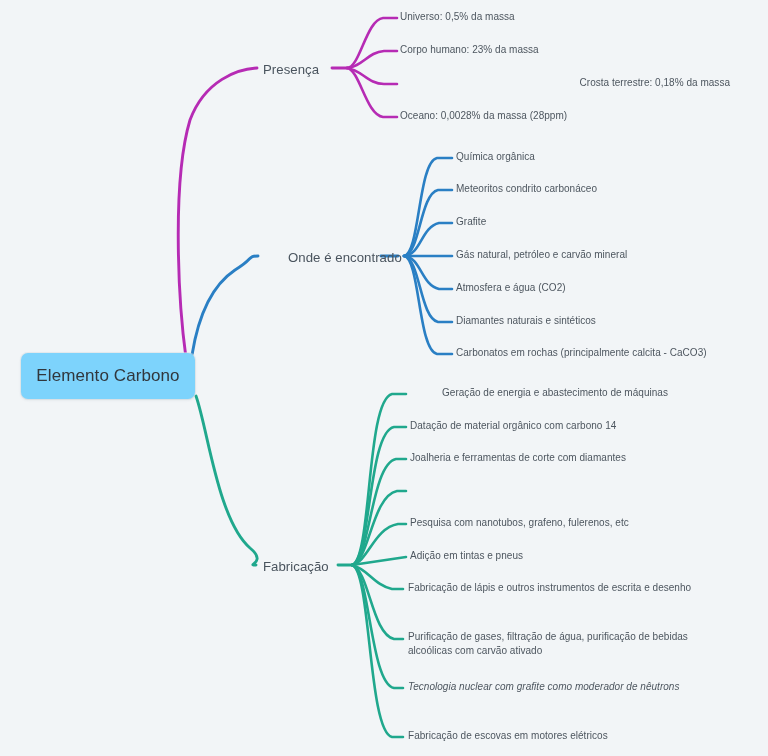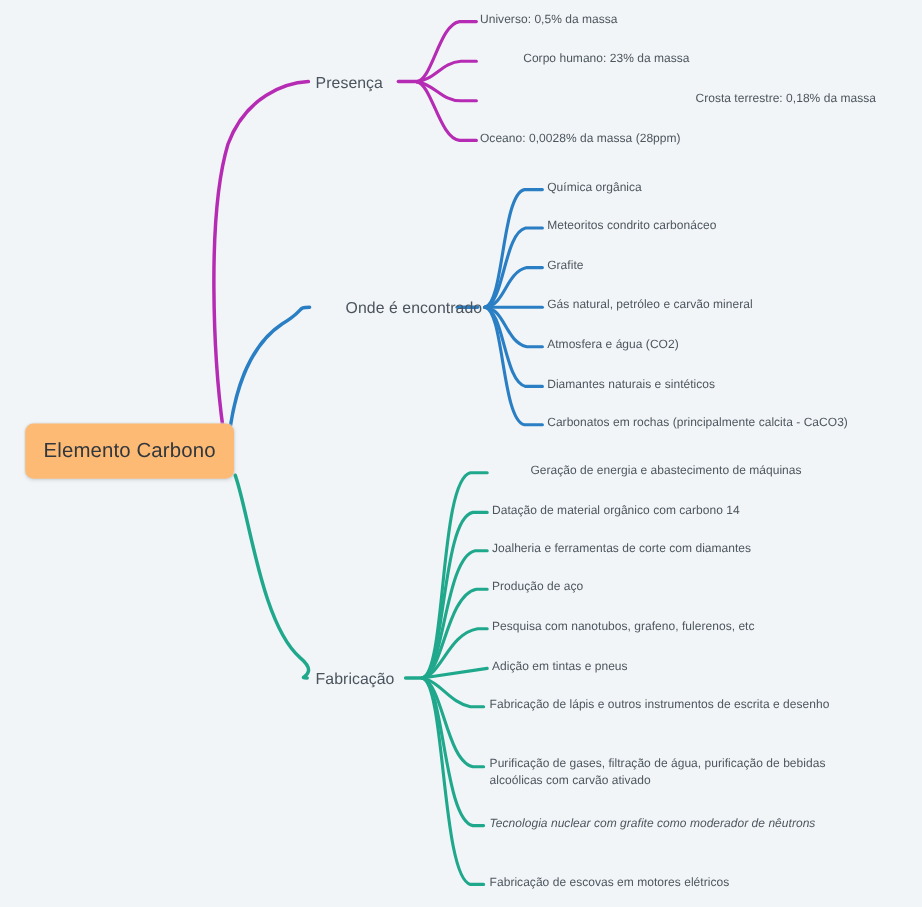--- a/index.html
+++ b/index.html
@@ -25,21 +25,21 @@
     left: 0;
     width: 768px;
     height: 756px;
     pointer-events: none;
   }
   .node {
     position: absolute;
     white-space: nowrap;
   }
   .root-node {
-    background: #fdba74;
+    background: #7dd3fc;
     border-radius: 7px;
     box-shadow: 0 1px 3px rgba(40,60,80,0.10), 0 0 0 1px rgba(220,228,234,0.55);
     display: flex;
     align-items: center;
     justify-content: center;
     left: 21px;
     top: 353px;
     width: 174px;
     height: 46px;
   }
@@ -114,21 +114,21 @@
     <span class="label">Elemento Carbono</span>
   </div>
 
   <div class="node branch-node" style="left:263px; top:60px;">
     <span class="label">Presença</span>
   </div>
 
   <div class="leaf-node leaf-w-wide" style="left:400px; top:10px;">
     <span class="label">Universo: 0,5% da massa</span>
   </div>
-  <div class="leaf-node leaf-w-wide" style="left:400px; top:43px;margin-left:36px;">
+  <div class="leaf-node leaf-w-wide" style="left:400px; top:43px;">
     <span class="label">Corpo humano: 23% da massa</span>
   </div>
   <div class="leaf-node leaf-w-wide" style="left:400px; top:76px;text-align:right;">
     <span class="label">Crosta terrestre: 0,18% da massa</span>
   </div>
   <div class="leaf-node leaf-w-wide" style="left:400px; top:109px;">
     <span class="label">Oceano: 0,0028% da massa (28ppm)</span>
   </div>
 
   <div class="node branch-node" style="left:263px; top:248px;margin-left:25px;">
@@ -163,23 +163,20 @@
 
   <div class="leaf-node leaf-w-wide" style="left:410px; top:386px;margin-left:32px;">
     <span class="label">Geração de energia e abastecimento de máquinas</span>
   </div>
   <div class="leaf-node leaf-w-wide" style="left:410px; top:419px;">
     <span class="label">Datação de material orgânico com carbono 14</span>
   </div>
   <div class="leaf-node leaf-w-wide" style="left:410px; top:451px;">
     <span class="label">Joalheria e ferramentas de corte com diamantes</span>
   </div>
-  <div class="leaf-node leaf-w-wide" style="left:410px; top:483px;">
-    <span class="label">Produção de aço</span>
-  </div>
   <div class="leaf-node leaf-w-wide" style="left:410px; top:516px;">
     <span class="label">Pesquisa com nanotubos, grafeno, fulerenos, etc</span>
   </div>
   <div class="leaf-node" style="left:408px; top:581px; width:302px;">
     <span class="label">Fabricação de lápis e outros instrumentos de escrita e desenho</span>
   </div>
   <div class="leaf-node leaf-w-wide" style="left:410px; top:549px;">
     <span class="label">Adição em tintas e pneus</span>
   </div>
   <div class="leaf-node" style="left:408px; top:630px; width:295px;">

